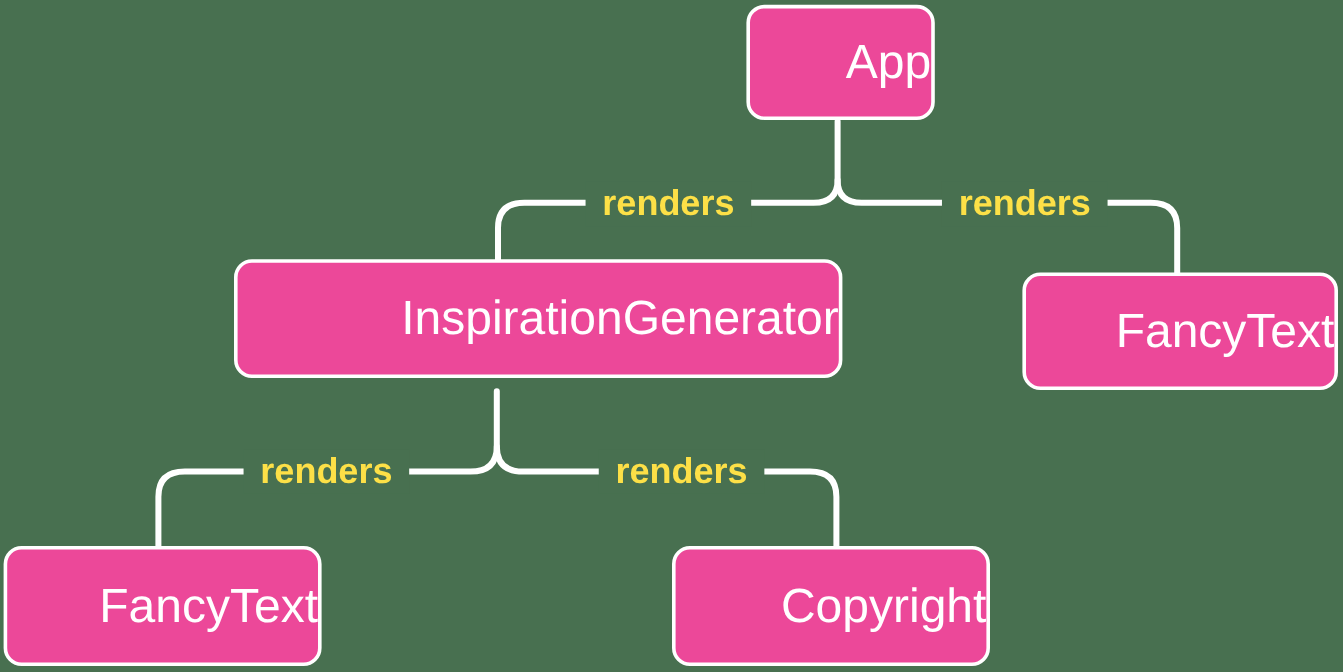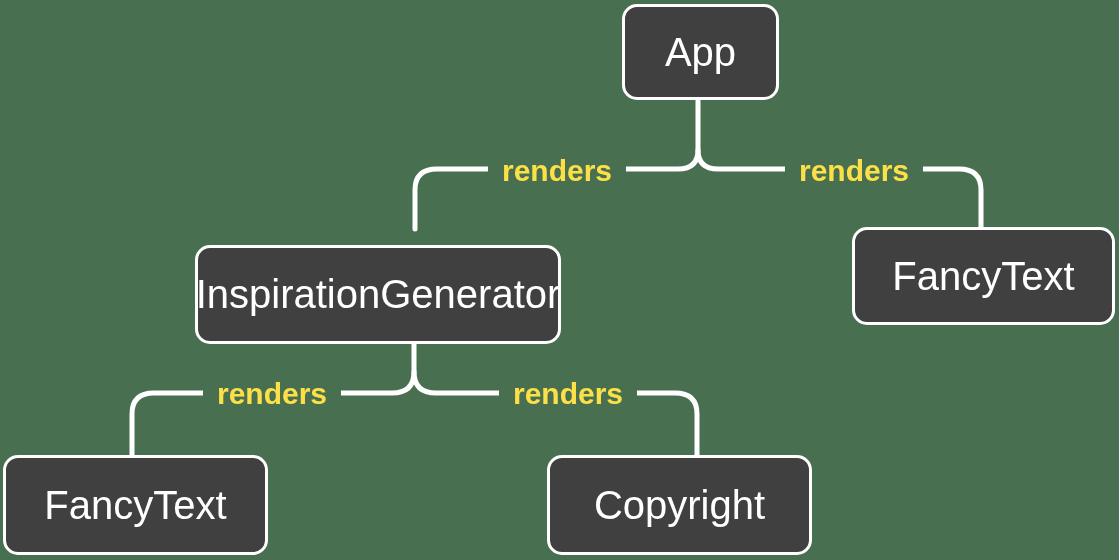--- a/index.html
+++ b/index.html
@@ -24,36 +24,36 @@
   }
   svg.connectors path {
     fill: none;
     stroke: #FFFFFF;
     stroke-width: 5;
     stroke-linecap: round;
   }
   .node {
     position: absolute;
     box-sizing: border-box;
-    background: #404040;
+    background: #ec4899;
     border: 3px solid #FFFFFF;
     border-radius: 15px;
     display: flex;
     align-items: center;
-    justify-content: center;
+    justify-content: flex-end;
     color: #FFFFFF;
     font-size: 40px;
     font-weight: 500;
     white-space: nowrap;
   }
   .node-app        { left: 622px; top: 4px;   width: 157px; height: 96px; }
-  .node-insp       { left: 195px; top: 245px; width: 366px; height: 99px; }
+  .node-insp       { left: 195px; top: 216px; width: 507px; height: 99px; }
   .node-fancy-r    { left: 852px; top: 227px; width: 263px; height: 98px; }
   .node-fancy-l    { left: 3px;   top: 455px; width: 265px; height: 100px; }
-  .node-copyright  { left: 547px; top: 455px; width: 265px; height: 100px; }
+  .node-copyright  { left: 560px; top: 455px; width: 265px; height: 100px; }
   .edge-label {
     position: absolute;
     transform: translate(-50%, -50%);
     background: #487050;
     color: #fde047;
     font-size: 30px;
     font-weight: 700;
     padding: 2px 14px;
     white-space: nowrap;
     line-height: 1.1;

